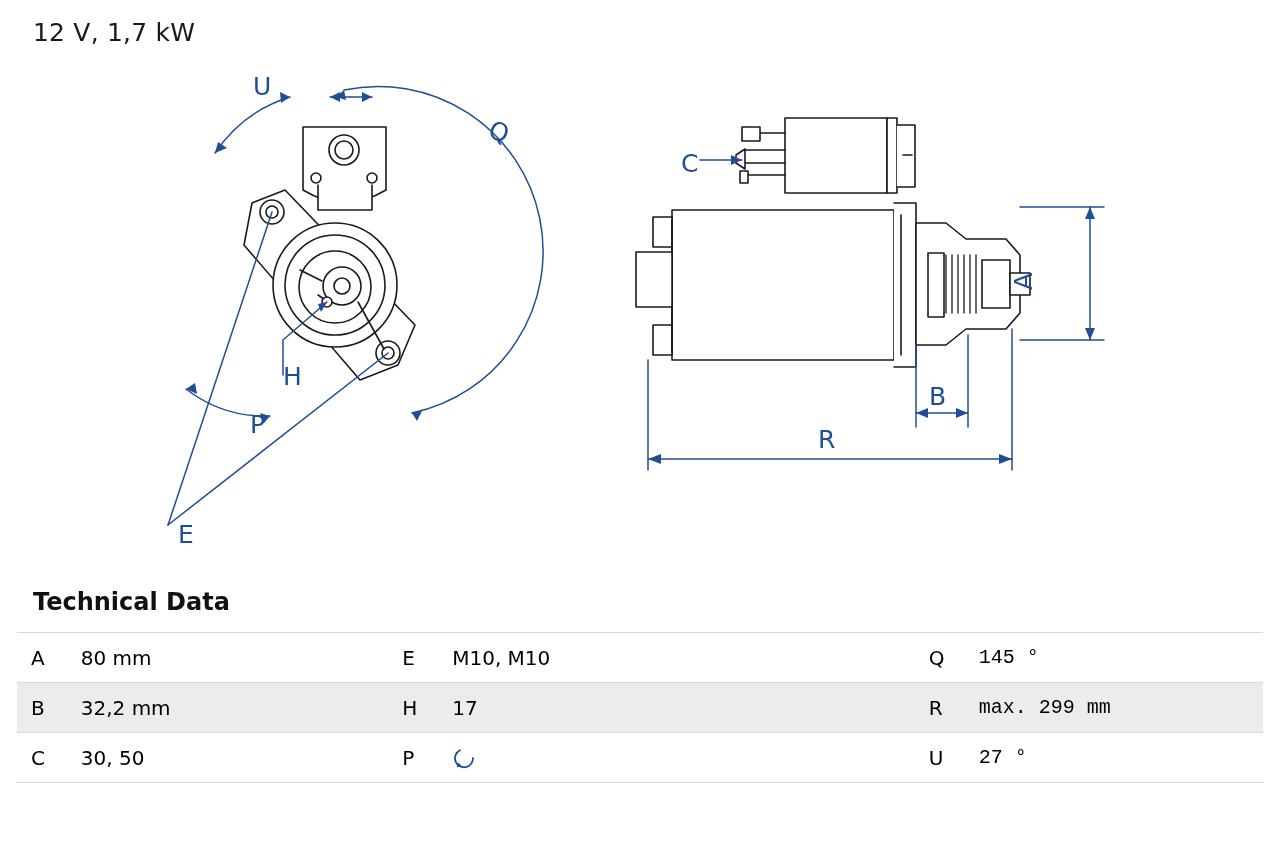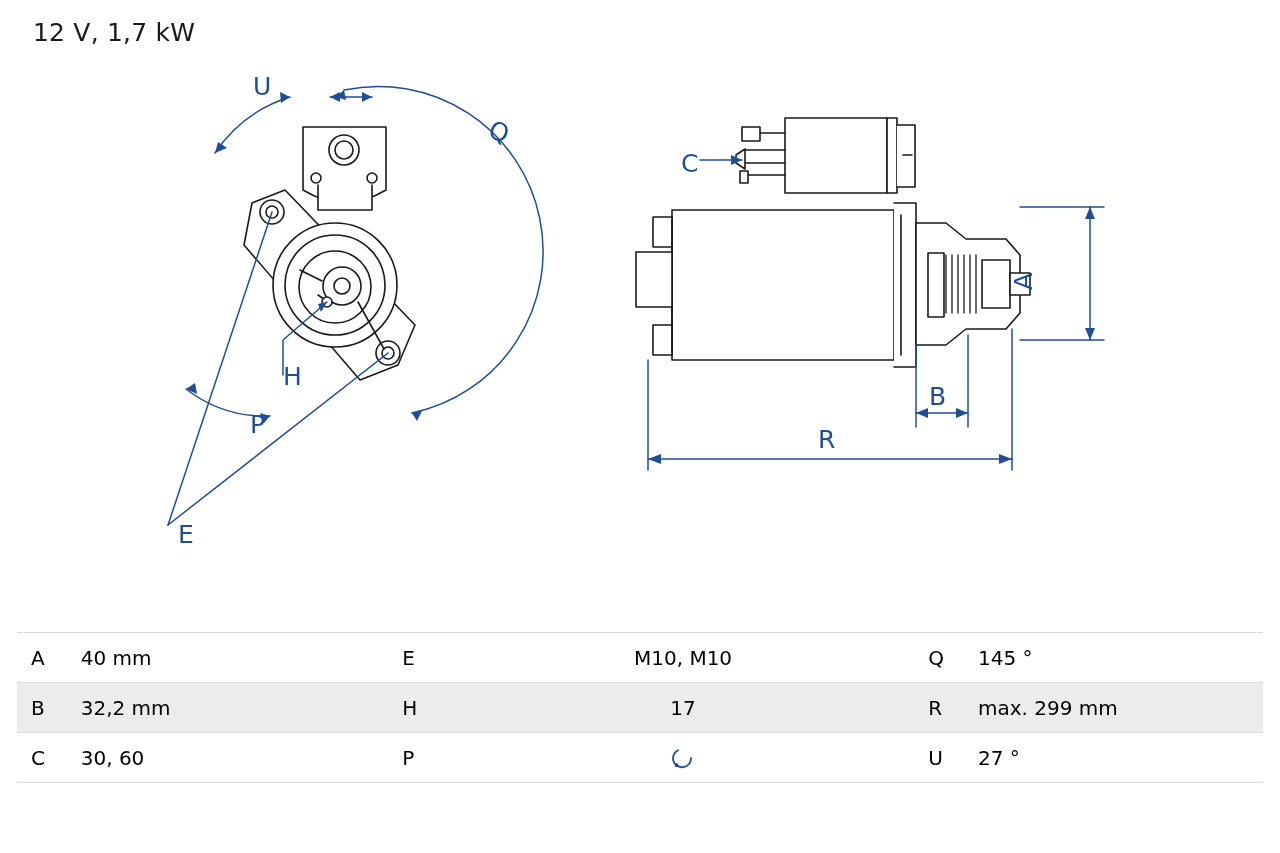--- a/index.html
+++ b/index.html
@@ -63,22 +63,22 @@
     white-space: nowrap;
   }
   table.tech tr.shaded td {
     background: #ececec;
   }
   td.key {
     width: 38px;
     padding-left: 18px;
   }
   td.val-a { width: 330px; }
-  td.val-b { width: 500px; text-align: center; }
-  td.val-c { width: 300px; }
+  td.val-b { width: 500px; }
+  td.val-c { width: 300px; font-family: Liberation Mono, monospace; }
   .rot-icon {
     display: inline-block;
     width: 26px;
     height: 26px;
     vertical-align: -6px;
   }
 </style>
 </head>
 <body>
 
@@ -207,42 +207,43 @@
       <text x="283" y="330">H</text>
       <text x="250" y="378">P</text>
       <text x="178" y="488">E</text>
       <text x="681" y="117">C</text>
       <text x="1032" y="235" transform="rotate(-90 1032 235)">A</text>
       <text x="929" y="350">B</text>
       <text x="818" y="393">R</text>
     </g>
   </svg>
 
+  <div class="section-title">Technical Data</div>
 
   <table class="tech">
     <tbody>
       <tr>
         <td class="key">A</td>
-        <td class="val-a">40 mm</td>
+        <td class="val-a">80 mm</td>
         <td class="key">E</td>
         <td class="val-b">M10, M10</td>
         <td class="key">Q</td>
         <td class="val-c">145 °</td>
       </tr>
       <tr class="shaded">
         <td class="key">B</td>
         <td class="val-a">32,2 mm</td>
         <td class="key">H</td>
         <td class="val-b">17</td>
         <td class="key">R</td>
         <td class="val-c">max. 299 mm</td>
       </tr>
       <tr>
         <td class="key">C</td>
-        <td class="val-a">30, 60</td>
+        <td class="val-a">30, 50</td>
         <td class="key">P</td>
         <td class="val-b">
           <span class="rot-icon">
             <svg viewBox="0 0 26 26" width="26" height="26" fill="none" stroke="#1f4e96" stroke-width="1.8" stroke-linecap="round">
               <path d="M21 13 A 9 9 0 1 1 8 5.2"></path>
               <path d="M6.4 17.6 l -1.8 4.6 l 5 -1.2 z" fill="#1f4e96" stroke="none"></path>
             </svg>
           </span>
         </td>
         <td class="key">U</td>

